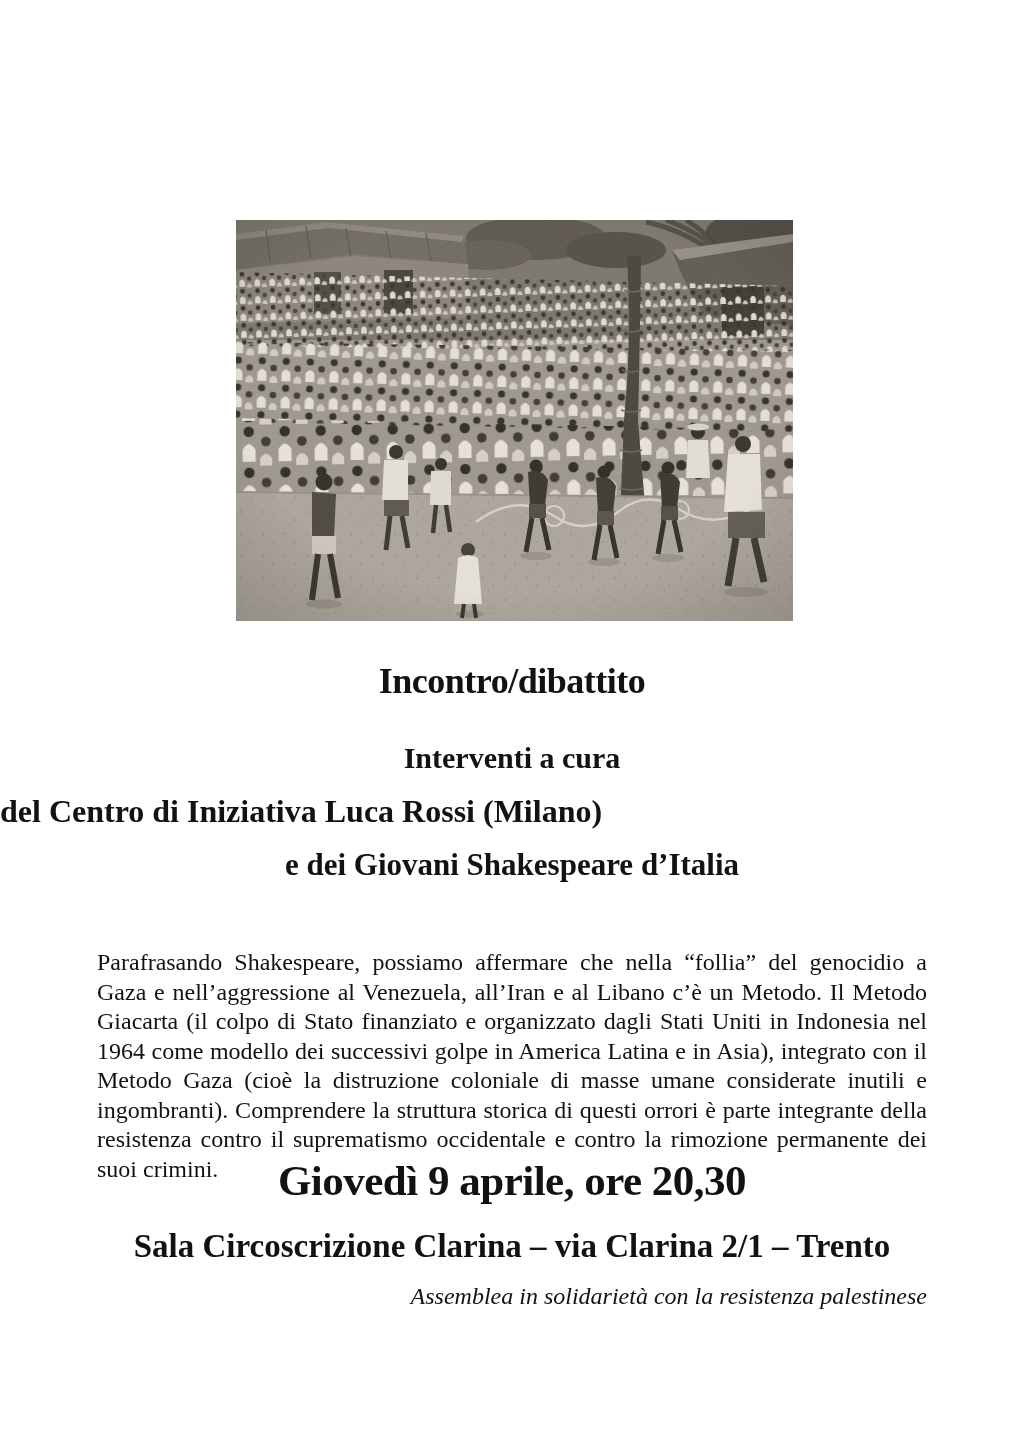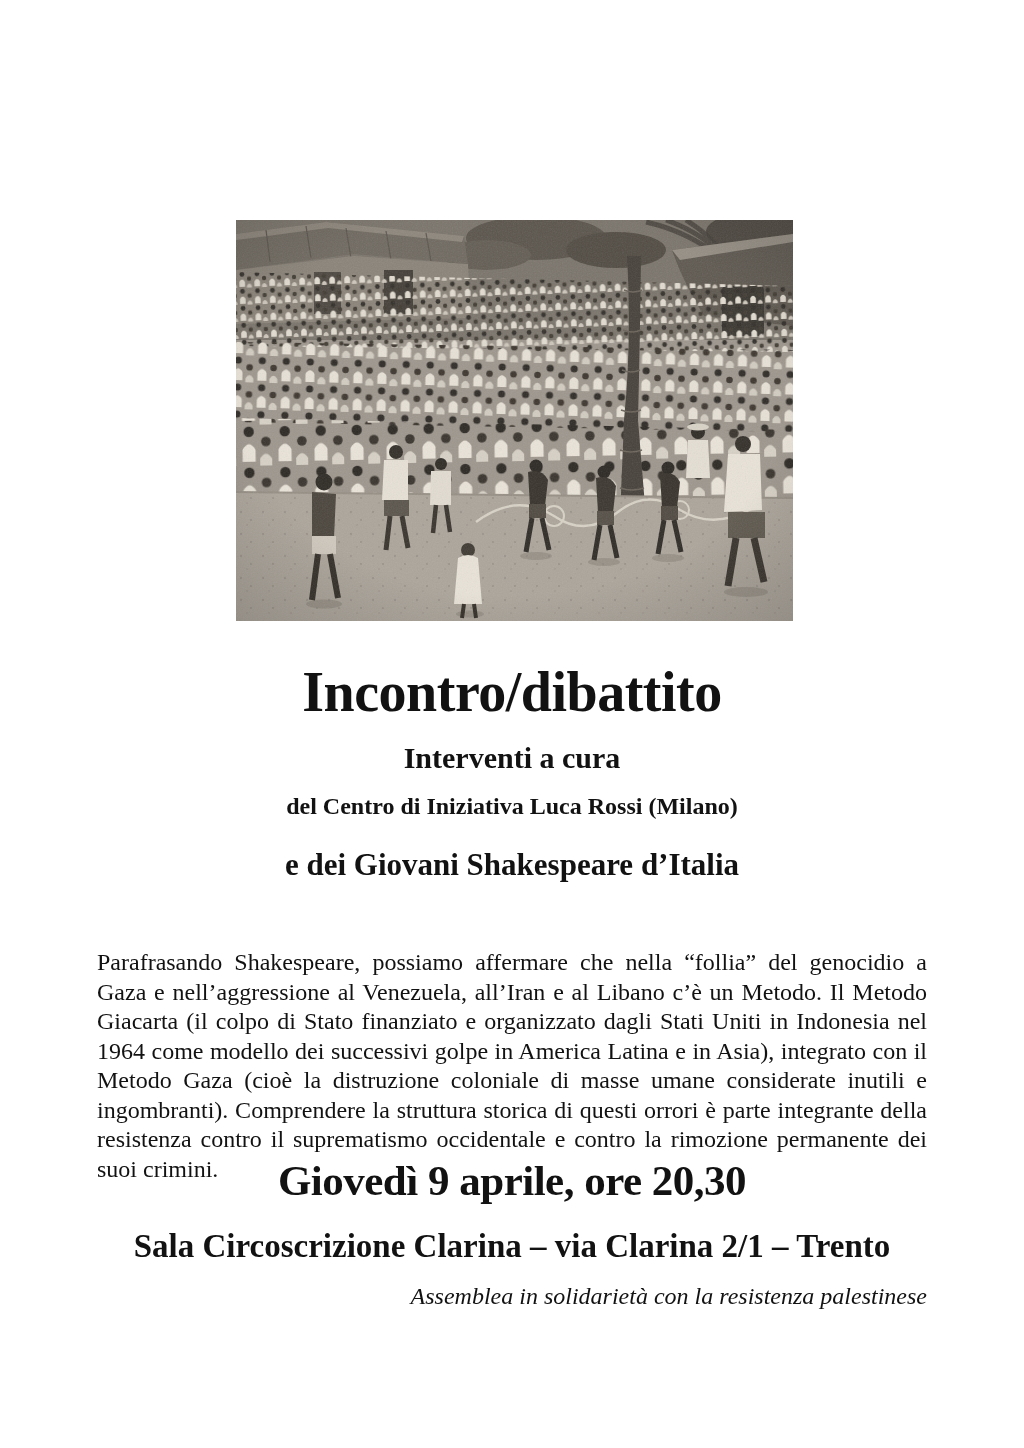--- a/index.html
+++ b/index.html
@@ -33,34 +33,34 @@
     width: 557px;
     height: 401px;
     background: #9d968d;
   }
   .photo-wrap svg { display: block; width: 557px; height: 401px; }
 
   .event-heading {
     top: 660px;
     margin: 0;
     text-align: center;
-    font-size: 56px;
+    font-size: 36px;
     font-weight: bold;
     letter-spacing: -0.5px;
   }
   .speakers-intro {
     top: 741px;
     text-align: center;
     font-size: 30px;
     font-weight: bold;
   }
   .organizer-1 {
     top: 793px;
-    text-align: center;
-    font-size: 24px;
+    text-align: left;
+    font-size: 32px;
     font-weight: bold;
   }
   .organizer-2 {
     top: 847px;
     text-align: center;
     font-size: 31px;
     font-weight: bold;
   }
   .description {
     position: absolute;

